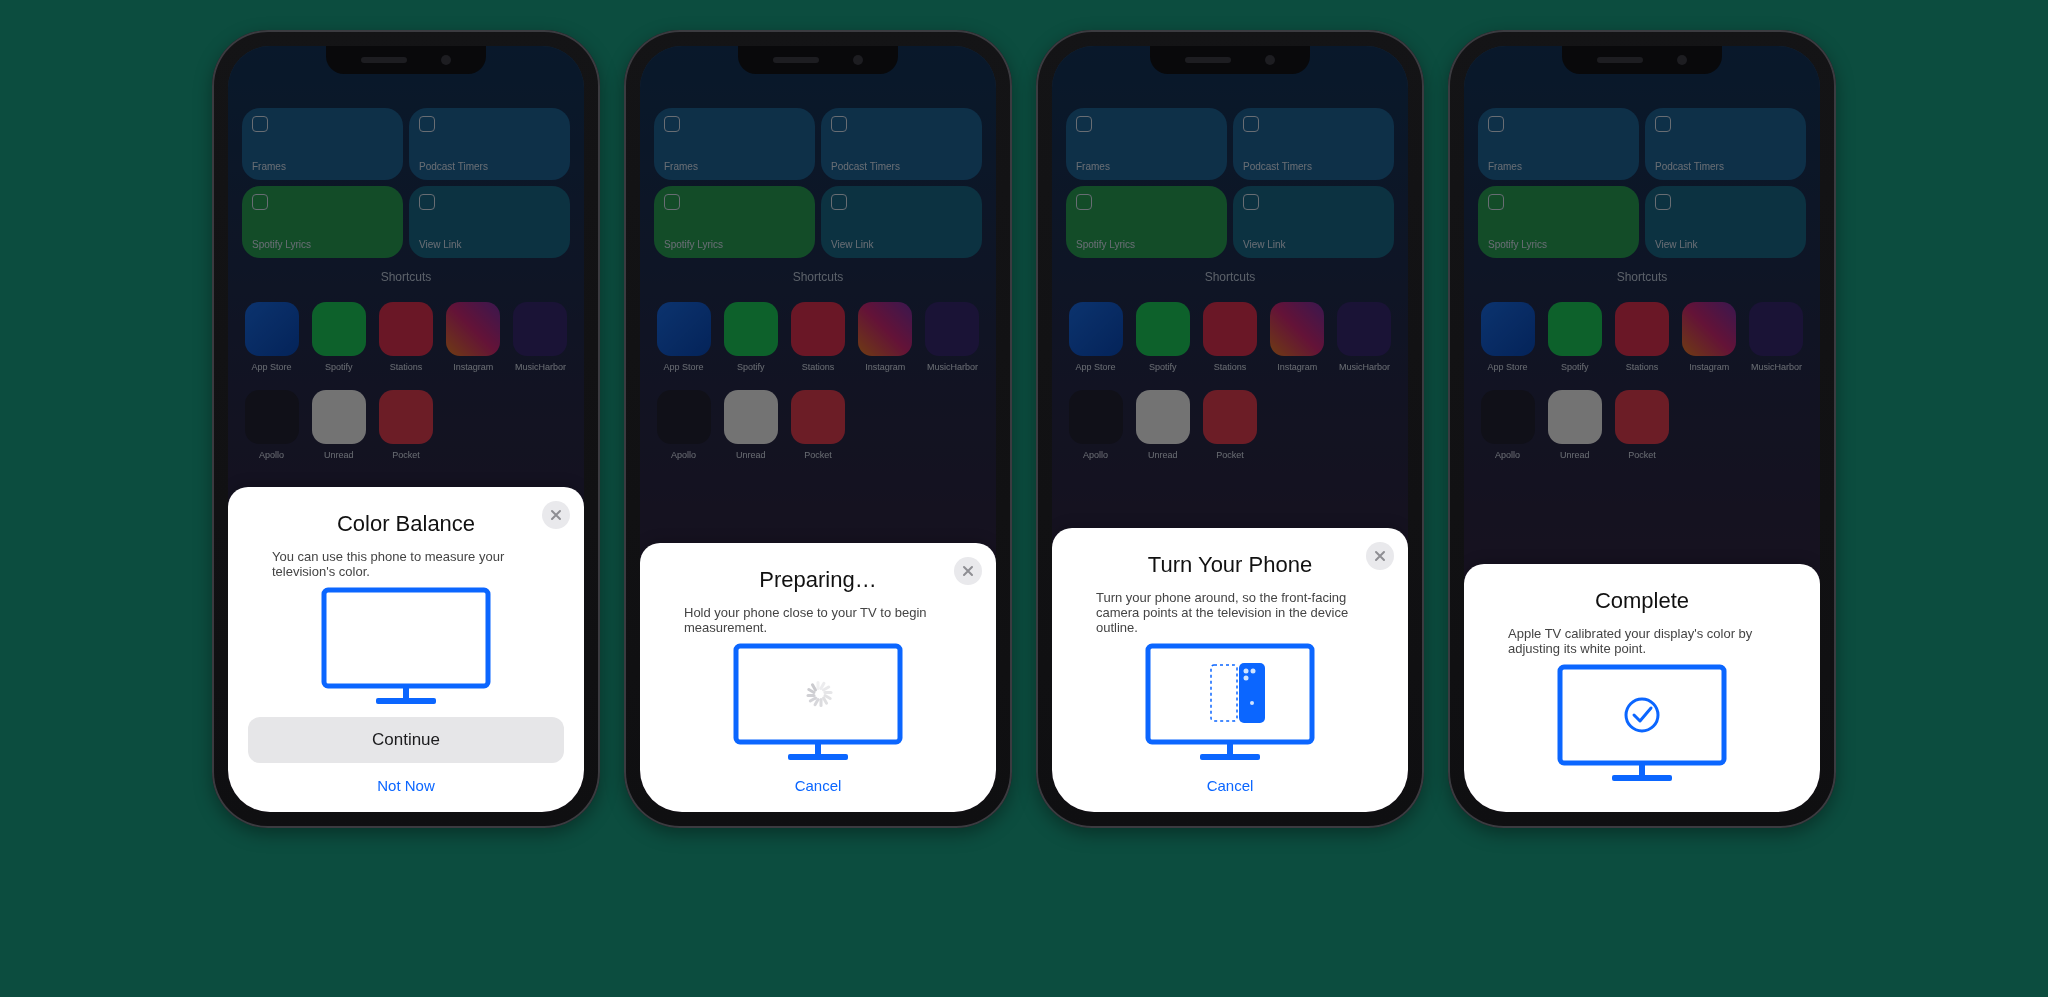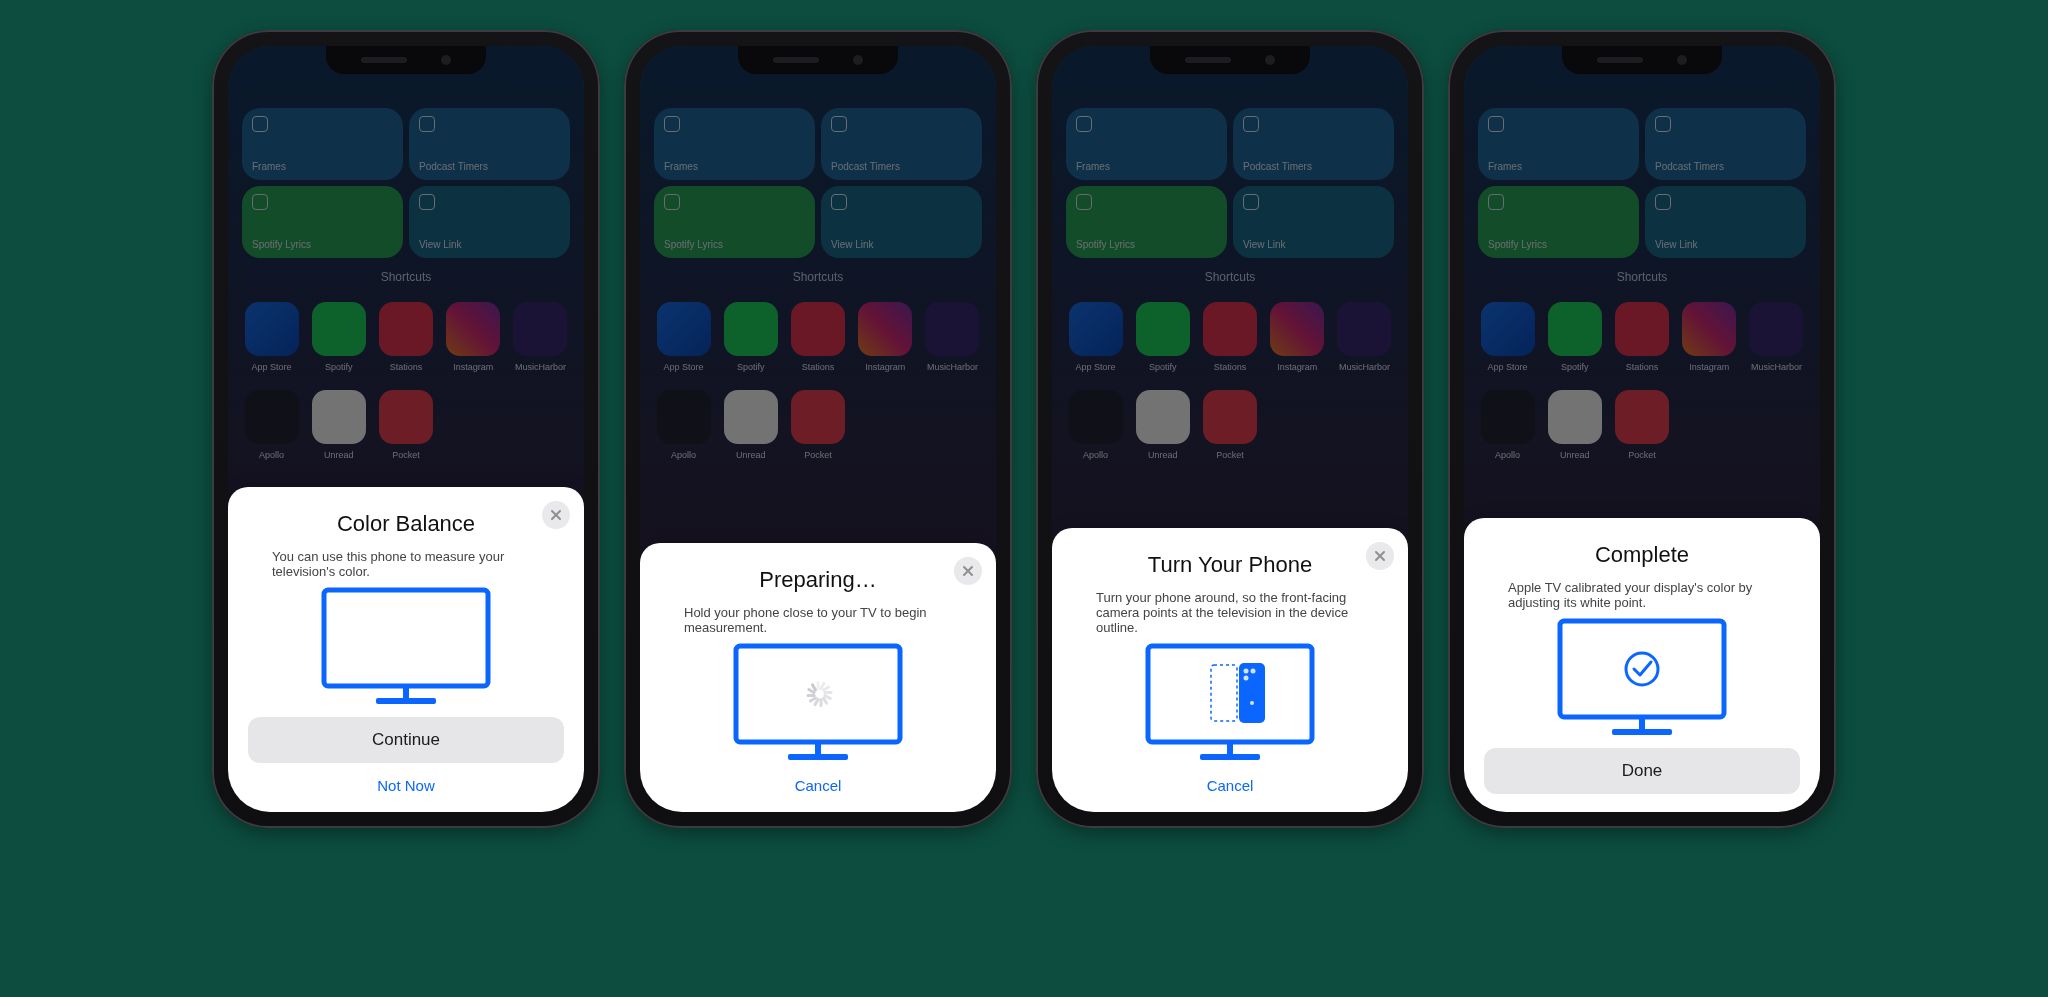--- a/index.html
+++ b/index.html
@@ -402,18 +402,17 @@
        <div class="illus">
             <svg class="tv" viewBox="0 0 170 120">
     <rect x="3" y="3" width="164" height="96" rx="4" fill="none" stroke="#0b66ff" stroke-width="5"></rect>
     <rect x="82" y="99" width="6" height="12" fill="#0b66ff"></rect>
     <rect x="55" y="111" width="60" height="6" rx="2" fill="#0b66ff"></rect>
 
       <circle cx="85" cy="51" r="16" fill="none" stroke="#0b66ff" stroke-width="3"></circle>
       <path d="M77 51 l6 6 l11 -13" fill="none" stroke="#0b66ff" stroke-width="3" stroke-linecap="round" stroke-linejoin="round"></path>
   </svg>
           </div>
-       <button class="pill primary">Done</button>
 
      </div>
     </div>
   </div>
   </div>
 
 </body></html>

